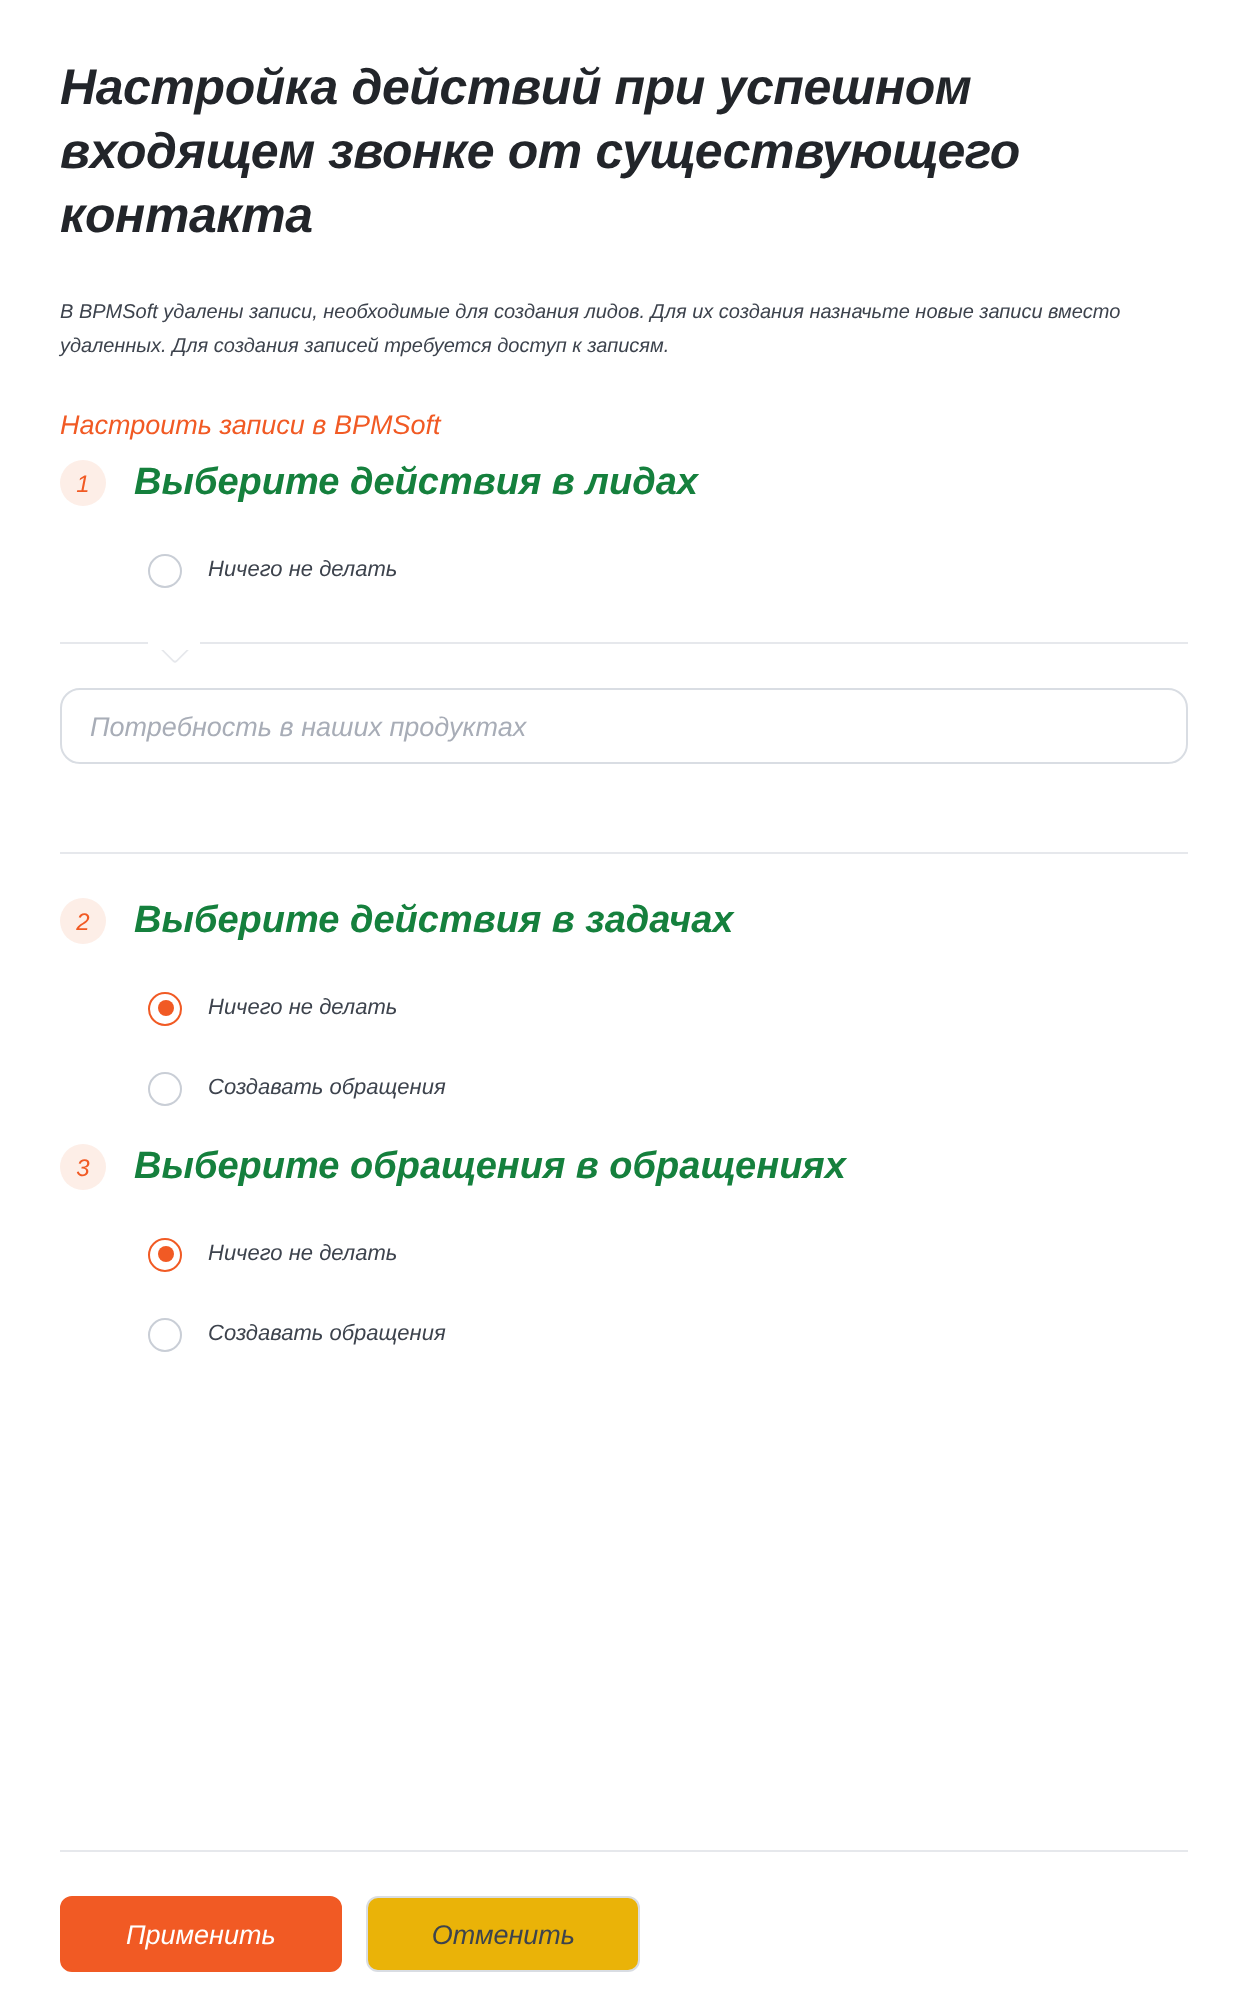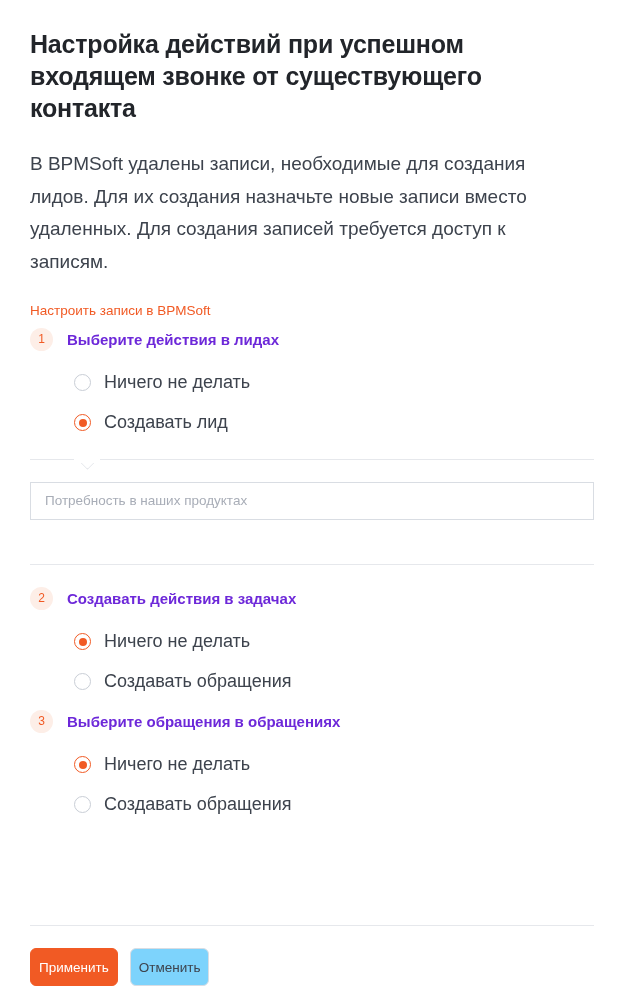--- a/index.html
+++ b/index.html
@@ -1,15 +1,15 @@
 <!DOCTYPE html>
 <html lang="ru"><head>
 <meta charset="utf-8">
 <style>
-  * { box-sizing: border-box; }
+  * { box-sizing: border-box; font-style: italic; }
   html, body {
     margin: 0;
     padding: 0;
     background: #ffffff;
     font-family: "Liberation Sans", sans-serif;
   }
   body {
     width: 624px;
     height: 1008px;
     overflow: hidden;
@@ -27,21 +27,21 @@
     font-size: 25px;
     line-height: 1.28;
     font-weight: bold;
     color: #22252a;
     letter-spacing: -0.2px;
     padding-top: 28px;
     margin: 0 0 24px 0;
     max-width: 545px;
   }
   .intro {
-    font-size: 19px;
+    font-size: 10px;
     line-height: 1.72;
     color: #3d434d;
     margin: 0 0 22px 0;
     max-width: 540px;
   }
   .link {
     display: inline-block;
     font-size: 13.5px;
     color: #f15a24;
     text-decoration: none;
@@ -62,23 +62,23 @@
     background: #fdeee7;
     color: #f15a24;
     font-size: 12px;
     display: flex;
     align-items: center;
     justify-content: center;
     flex: 0 0 auto;
     font-weight: normal;
   }
   .step-title {
-    font-size: 15px;
+    font-size: 19px;
     font-weight: bold;
-    color: #6d28d9;
+    color: #15803d;
   }
 
   .radio-list { margin: 0 0 0 44px; }
   .radio-row {
     display: flex;
     align-items: center;
     gap: 13px;
     height: 40px;
     cursor: pointer;
   }
@@ -99,21 +99,21 @@
     position: absolute;
     left: 50%;
     top: 50%;
     width: 8px;
     height: 8px;
     margin: -4px 0 0 -4px;
     border-radius: 50%;
     background: #f15a24;
   }
   .radio-label {
-    font-size: 18px;
+    font-size: 11px;
     color: #3d434d;
   }
 
   .divider {
     height: 1px;
     background: #e6e8ec;
     margin: 16px 0 22px 0;
     position: relative;
   }
   .divider.notch::before {
@@ -147,21 +147,21 @@
   .field-label {
     width: 226px;
     font-size: 13.5px;
     color: #3d434d;
     flex: 0 0 auto;
   }
   .field-input {
     flex: 1 1 auto;
     height: 38px;
     border: 1px solid #d9dde3;
-    border-radius: 0;
+    border-radius: 10px;
     background: #fff;
     padding: 0 14px;
     font-size: 13.5px;
     color: #3d434d;
     font-family: "Liberation Sans", sans-serif;
     outline: none;
   }
   .field-input::placeholder { color: #a8adb7; }
 
   .section-gap { height: 8px; }
@@ -178,31 +178,31 @@
     height: 1px;
     background: #e6e8ec;
     margin-bottom: 22px;
   }
   .btn-row { display: flex; gap: 12px; }
   .btn {
     height: 38px;
     border-radius: 6px;
     font-size: 13.5px;
     font-family: "Liberation Sans", sans-serif;
-    padding: 0 8px;
+    padding: 0 32px;
     cursor: pointer;
     border: 1px solid transparent;
   }
   .btn-primary {
     background: #f15a24;
     color: #ffffff;
     border-color: #f15a24;
   }
   .btn-secondary {
-    background: #7dd3fc;
+    background: #eab308;
     color: #3d434d;
     border-color: #d9dde3;
   }
 </style>
 </head>
 <body>
 
 <div class="page">
 
   <h1 class="title">Настройка действий при успешном входящем звонке от существующего контакта</h1>
@@ -214,43 +214,39 @@
   
   <div class="step-head">
     <span class="step-num">1</span>
     <span class="step-title">Выберите действия в лидах</span>
   </div>
   <div class="radio-list">
     <div class="radio-row">
       <span class="radio"></span>
       <span class="radio-label">Ничего не делать</span>
     </div>
-    <div class="radio-row">
-      <span class="radio checked"></span>
-      <span class="radio-label">Создавать лид</span>
-    </div>
   </div>
 
   <div class="divider notch"></div>
 
   
   <div class="field-row">
     <input class="field-input" type="text" placeholder="Потребность в наших продуктах" style="">
   </div>
   <div class="field-row">
   </div>
   <div class="field-row">
   </div>
 
   <div class="divider"></div>
 
   
   <div class="step-head">
     <span class="step-num">2</span>
-    <span class="step-title">Создавать действия в задачах</span>
+    <span class="step-title">Выберите действия в задачах</span>
   </div>
   <div class="radio-list">
     <div class="radio-row">
       <span class="radio checked"></span>
       <span class="radio-label">Ничего не делать</span>
     </div>
     <div class="radio-row">
       <span class="radio"></span>
       <span class="radio-label">Создавать обращения</span>
     </div>

